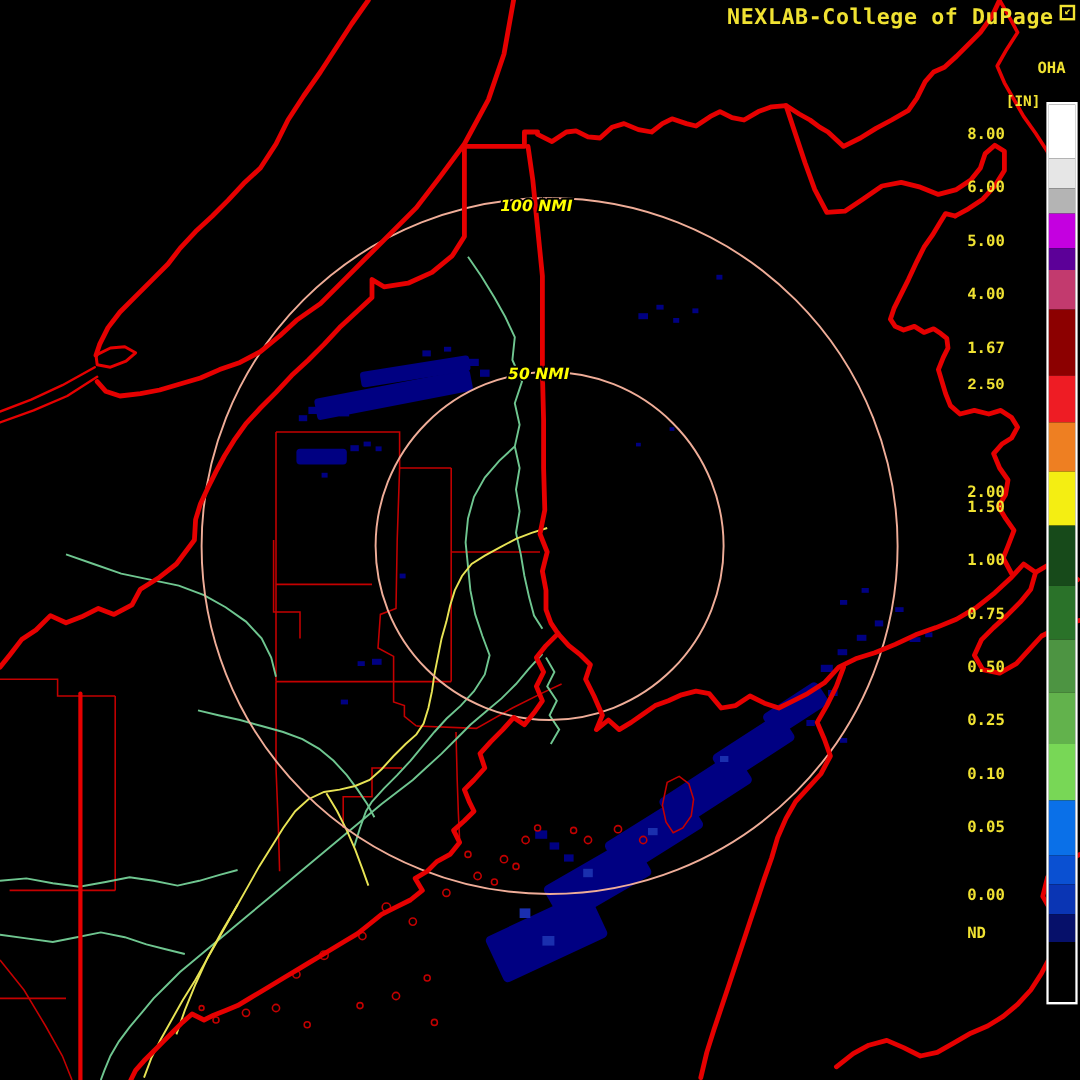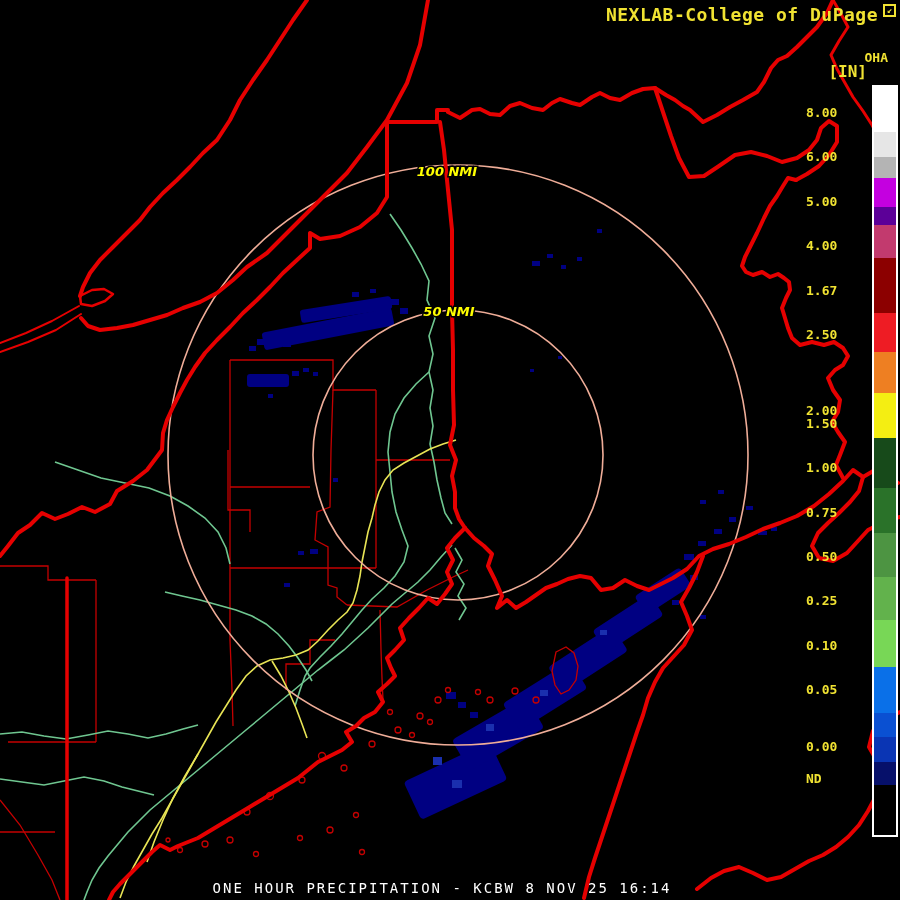--- a/index.html
+++ b/index.html
@@ -4,21 +4,21 @@
 <style>
   html,body{margin:0;padding:0;background:#000;}
   #frame{position:relative;width:900px;height:900px;background:#000;overflow:hidden;
          font-family:"DejaVu Sans Mono","Liberation Mono",monospace;}
   #map-svg{position:absolute;left:0;top:0;width:900px;height:900px;}
   #header-title{position:absolute;top:4px;right:22px;font-size:18px;font-weight:bold;
                 letter-spacing:0.5px;color:#f0e232;white-space:nowrap;}
   #logo-box{position:absolute;top:4px;right:4px;width:13px;height:13px;border:2px solid #f0e232;
             box-sizing:border-box;color:#f0e232;font-size:9px;line-height:9px;text-align:center;font-weight:bold;}
   #product-code{position:absolute;top:50px;right:12px;font-size:13px;font-weight:bold;color:#f0e232;}
-  #product-units{position:absolute;top:62px;right:33px;font-size:16px;font-weight:bold;color:#f0e232;}
+  #product-units{position:absolute;top:77px;right:33px;font-size:12px;font-weight:bold;color:#f0e232;}
   #colorbar{position:absolute;left:872px;top:85px;width:26px;height:752px;border:2px solid #ffffff;
             box-sizing:border-box;background:#000;}
   #colorbar .seg{width:100%;}
   .scale-label{position:absolute;right:34px;width:60px;text-align:left;font-size:13px;
                font-weight:bold;color:#f0e232;line-height:16px;}
   #caption{position:absolute;top:880px;left:0;width:884px;text-align:center;color:#ffffff;
            font-size:14px;letter-spacing:2px;white-space:nowrap;}
   .ring-label{font-family:"DejaVu Sans","Liberation Sans",sans-serif;font-style:italic;
               font-weight:bold;font-size:13px;}
 </style>
@@ -209,28 +209,27 @@
       <div class="seg" style="height: 25px; background: rgb(10, 53, 180);"></div>
       <div class="seg" style="height: 23px; background: rgb(6, 16, 106);"></div>
       <div class="seg" style="height: 50px; background: rgb(0, 0, 0);"></div>
     </div>
   <div id="scale-labels">
       <div class="scale-label" style="top: 105px;">8.00</div>
       <div class="scale-label" style="top: 149px;">6.00</div>
       <div class="scale-label" style="top: 194px;">5.00</div>
       <div class="scale-label" style="top: 238px;">4.00</div>
       <div class="scale-label" style="top: 283px;">1.67</div>
-      <div class="scale-label" style="top: 327px;">2.50</div>
+      <div class="scale-label" style="top: 313px; font-family: Liberation Mono, monospace;">2.50</div>
       <div class="scale-label" style="top: 371px; margin-top: 32px;">2.00</div>
       <div class="scale-label" style="top: 416px;">1.50</div>
       <div class="scale-label" style="top: 460px;">1.00</div>
       <div class="scale-label" style="top: 505px;">0.75</div>
       <div class="scale-label" style="top: 549px;">0.50</div>
       <div class="scale-label" style="top: 593px;">0.25</div>
       <div class="scale-label" style="top: 638px;">0.10</div>
       <div class="scale-label" style="top: 682px;">0.05</div>
       <div class="scale-label" style="top: 727px; margin-top: 12px;">0.00</div>
       <div class="scale-label" style="top: 771px;">ND</div>
     </div>
 
-  <div id="caption">ONE HOUR PRECIPITATION - KCBW 8 NOV 25 16:14</div>
 
 </div>
 
 </body></html>

